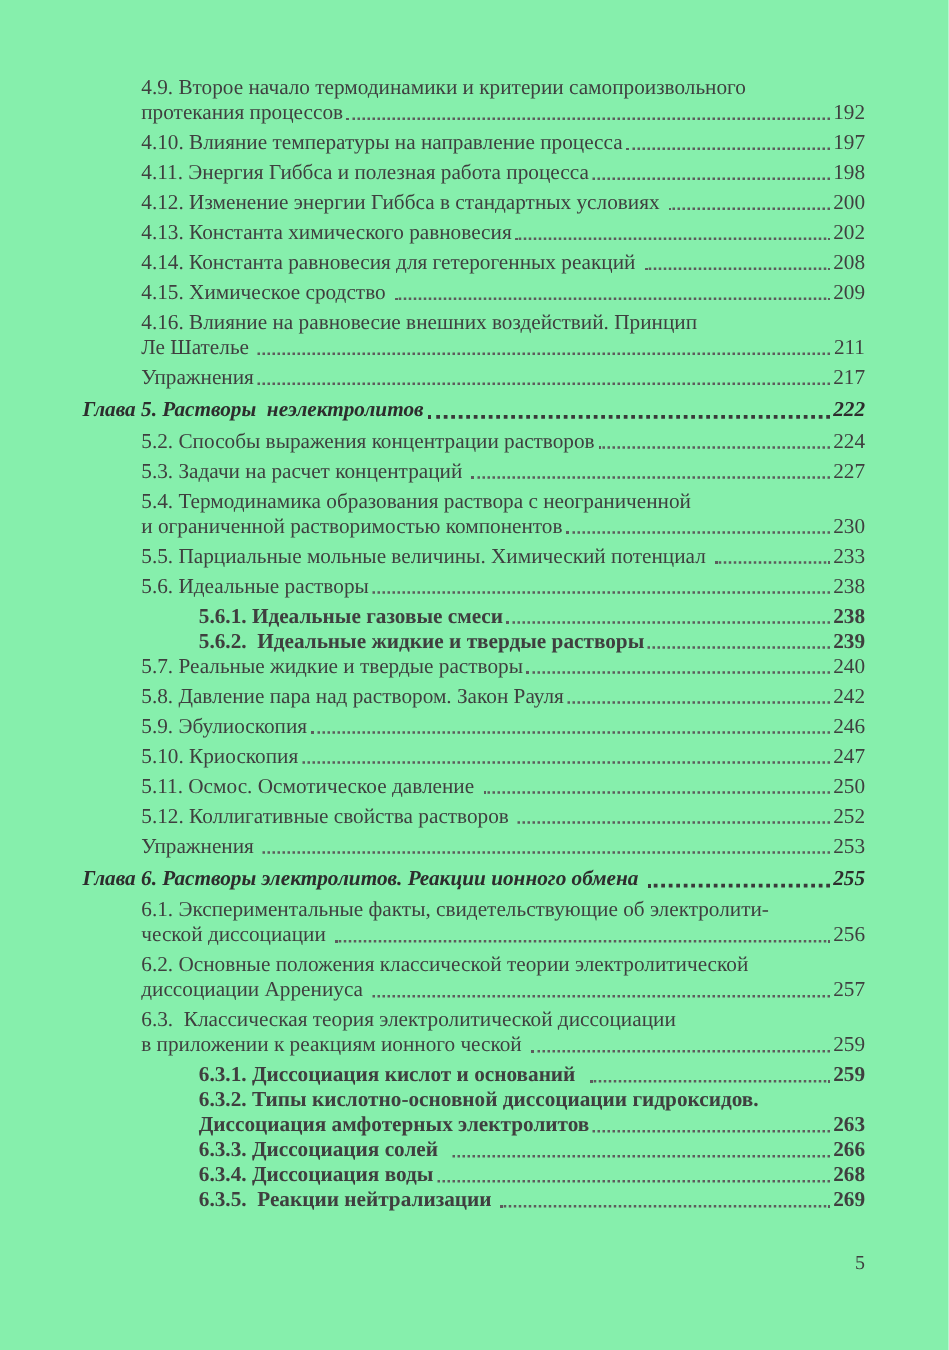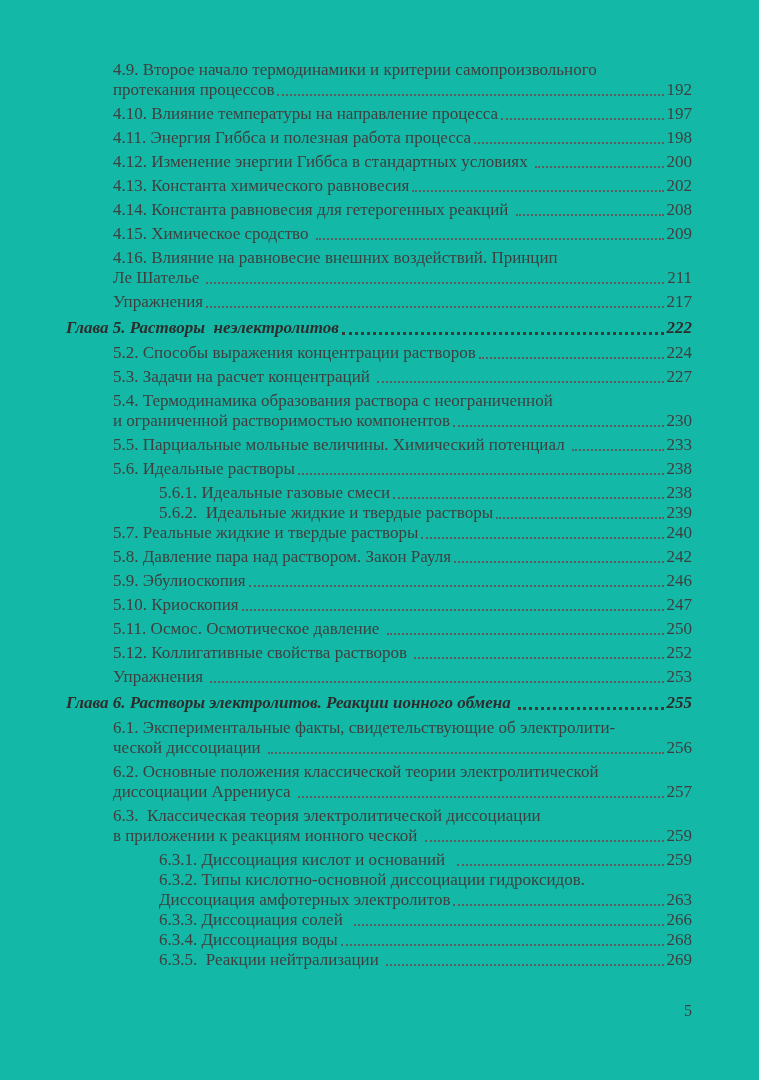--- a/index.html
+++ b/index.html
@@ -4,37 +4,37 @@
 <style>
   html, body {
     margin: 0;
     padding: 0;
     background: #ffffff;
   }
   .page {
     position: relative;
     width: 759px;
     height: 1080px;
-    background: #14b8a6;
+    background: #86efac;
     font-family: "Liberation Serif", "DejaVu Serif", serif;
     color: #3f3f3f;
     overflow: hidden;
   }
   .toc {
     position: absolute;
     left: 66px;
     top: 60px;
     width: 626px;
   }
   .entry {
     margin-bottom: 4px;
     font-size: 17px;
   }
   .entry.item { padding-left: 47px; }
-  .entry.sub  { padding-left: 93px; margin-bottom: 0; }
+  .entry.sub  { padding-left: 93px; margin-bottom: 0; font-weight: bold; }
   .entry.chapter {
     padding-left: 0;
     margin: 6px 0 5px 0;
     font-weight: bold;
     color: #2d2d2d;
     font-style: italic;
   }
   .line, .lastline {
     line-height: 20px;
   }

